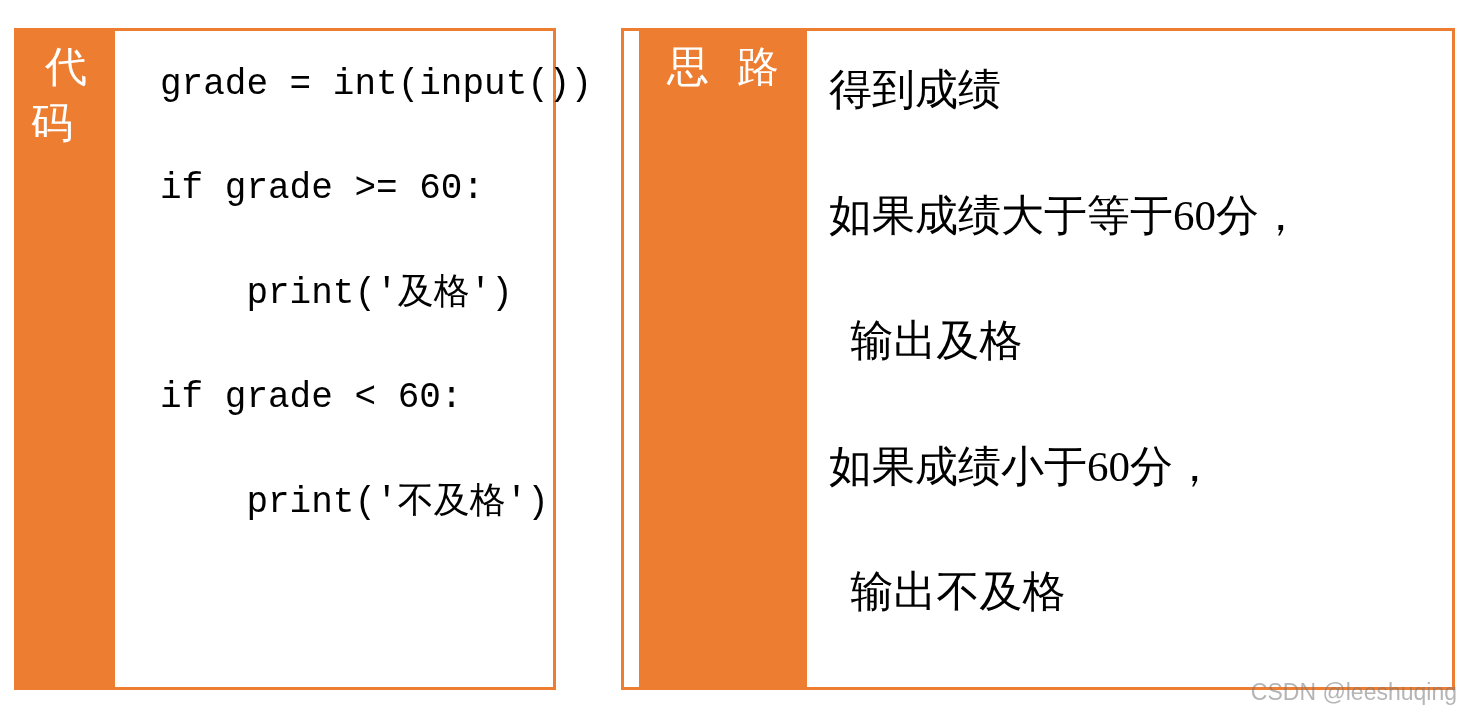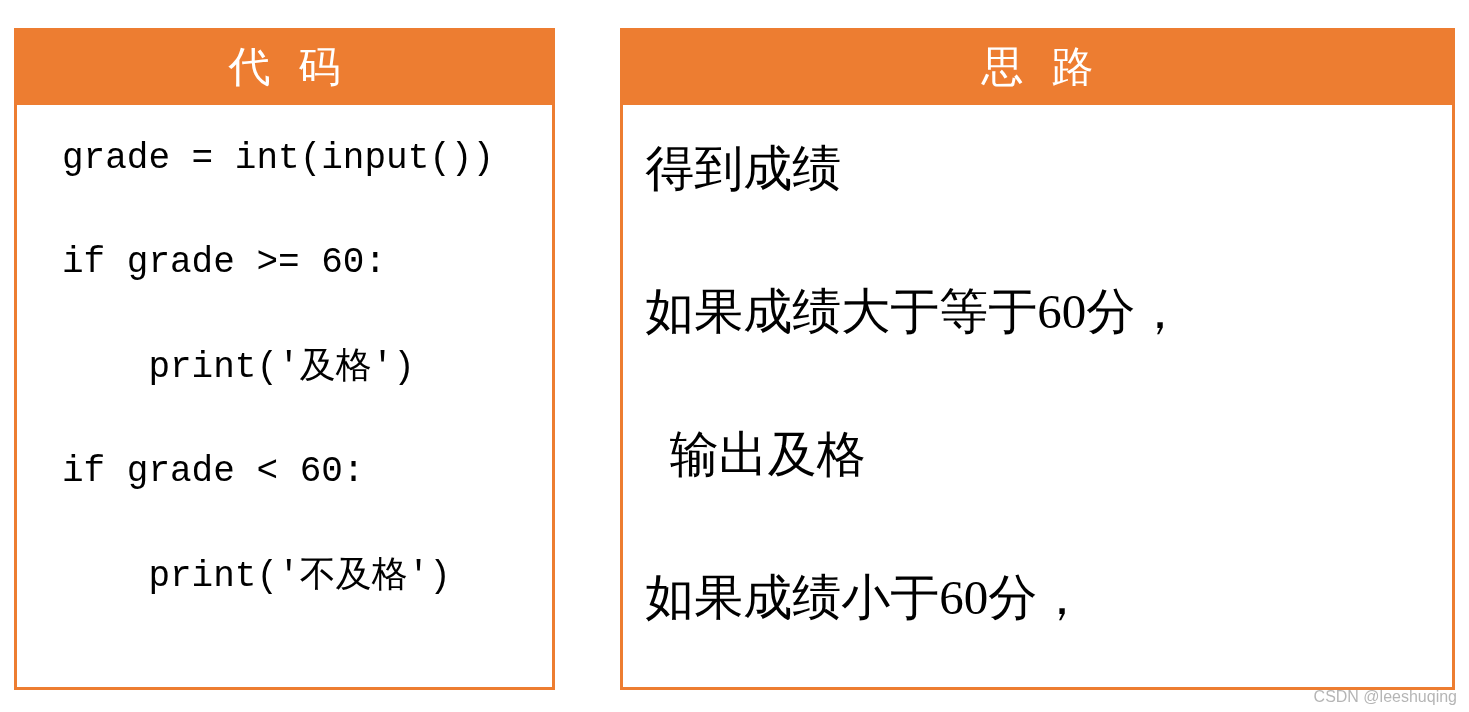--- a/index.html
+++ b/index.html
@@ -13,29 +13,29 @@
   }
   .container {
     display: flex;
     gap: 65px;
     padding: 28px 14px 0 14px;
   }
   .panel {
     border: 3px solid #ED7D31;
     background: #ffffff;
     display: flex;
-    flex-direction: column;
   }
   .panel-left {
     width: 536px;
     height: 656px;
   }
   .panel-right {
     width: 830px;
     height: 656px;
+    padding-left: 15px;
   }
   .panel-header {
     background: #ED7D31;
     color: #ffffff;
     font-size: 42px;
     font-weight: 400;
     text-align: center;
     padding: 8px 0 10px 0;
     letter-spacing: 28px;
     text-indent: 28px;
@@ -52,29 +52,29 @@
     font-family: "Menlo", "Consolas", "Courier New", monospace;
     white-space: pre;
     font-size: 36px;
     line-height: 1.45;
     padding: 28px 22px;
     margin-left: 23px;
   }
   .idea-body {
     font-family: "KaiTi", "STKaiti", "SimSun", serif;
     white-space: pre;
-    font-size: 49px;
+    font-size: 43px;
     line-height: 1.46;
     padding: 28px 22px;
   }
   .watermark {
     position: absolute;
     right: 12px;
     bottom: 6px;
-    font-size: 16px;
+    font-size: 23px;
     color: rgba(120,120,120,0.55);
     font-family: Arial, "Microsoft YaHei", sans-serif;
   }
 </style>
 </head>
 <body>
 
 <div class="container">
 
   <div class="panel panel-left">

